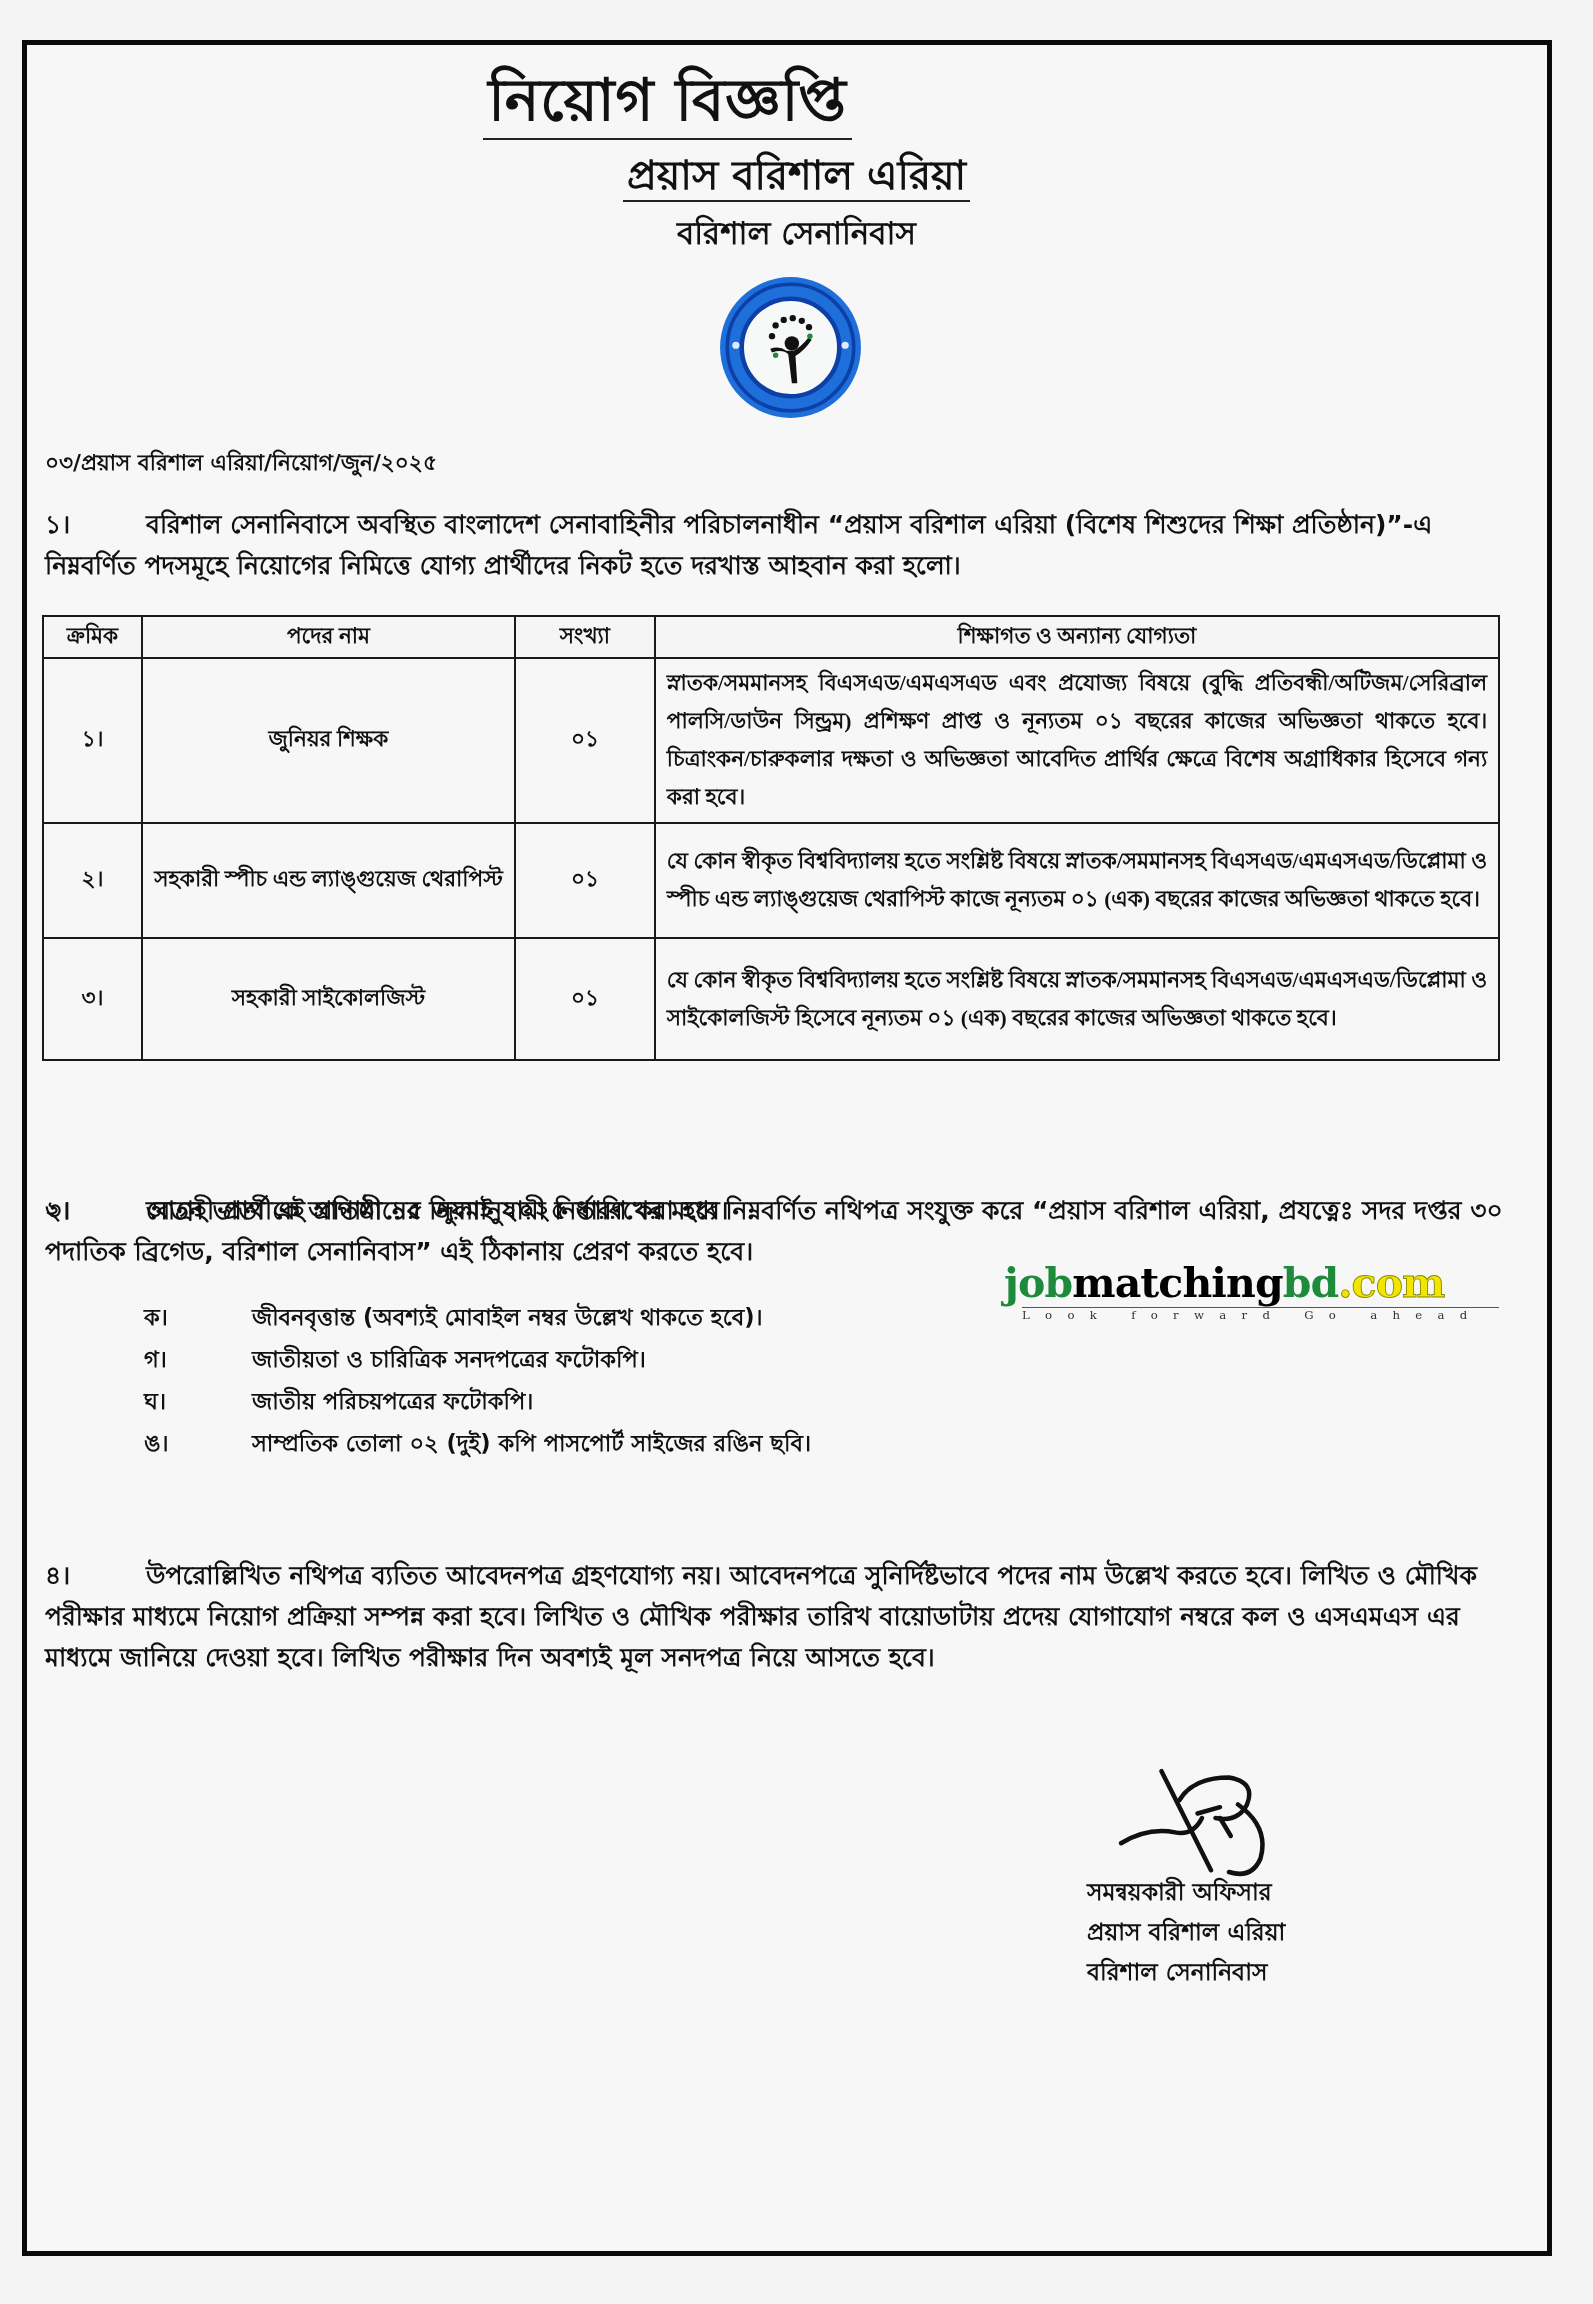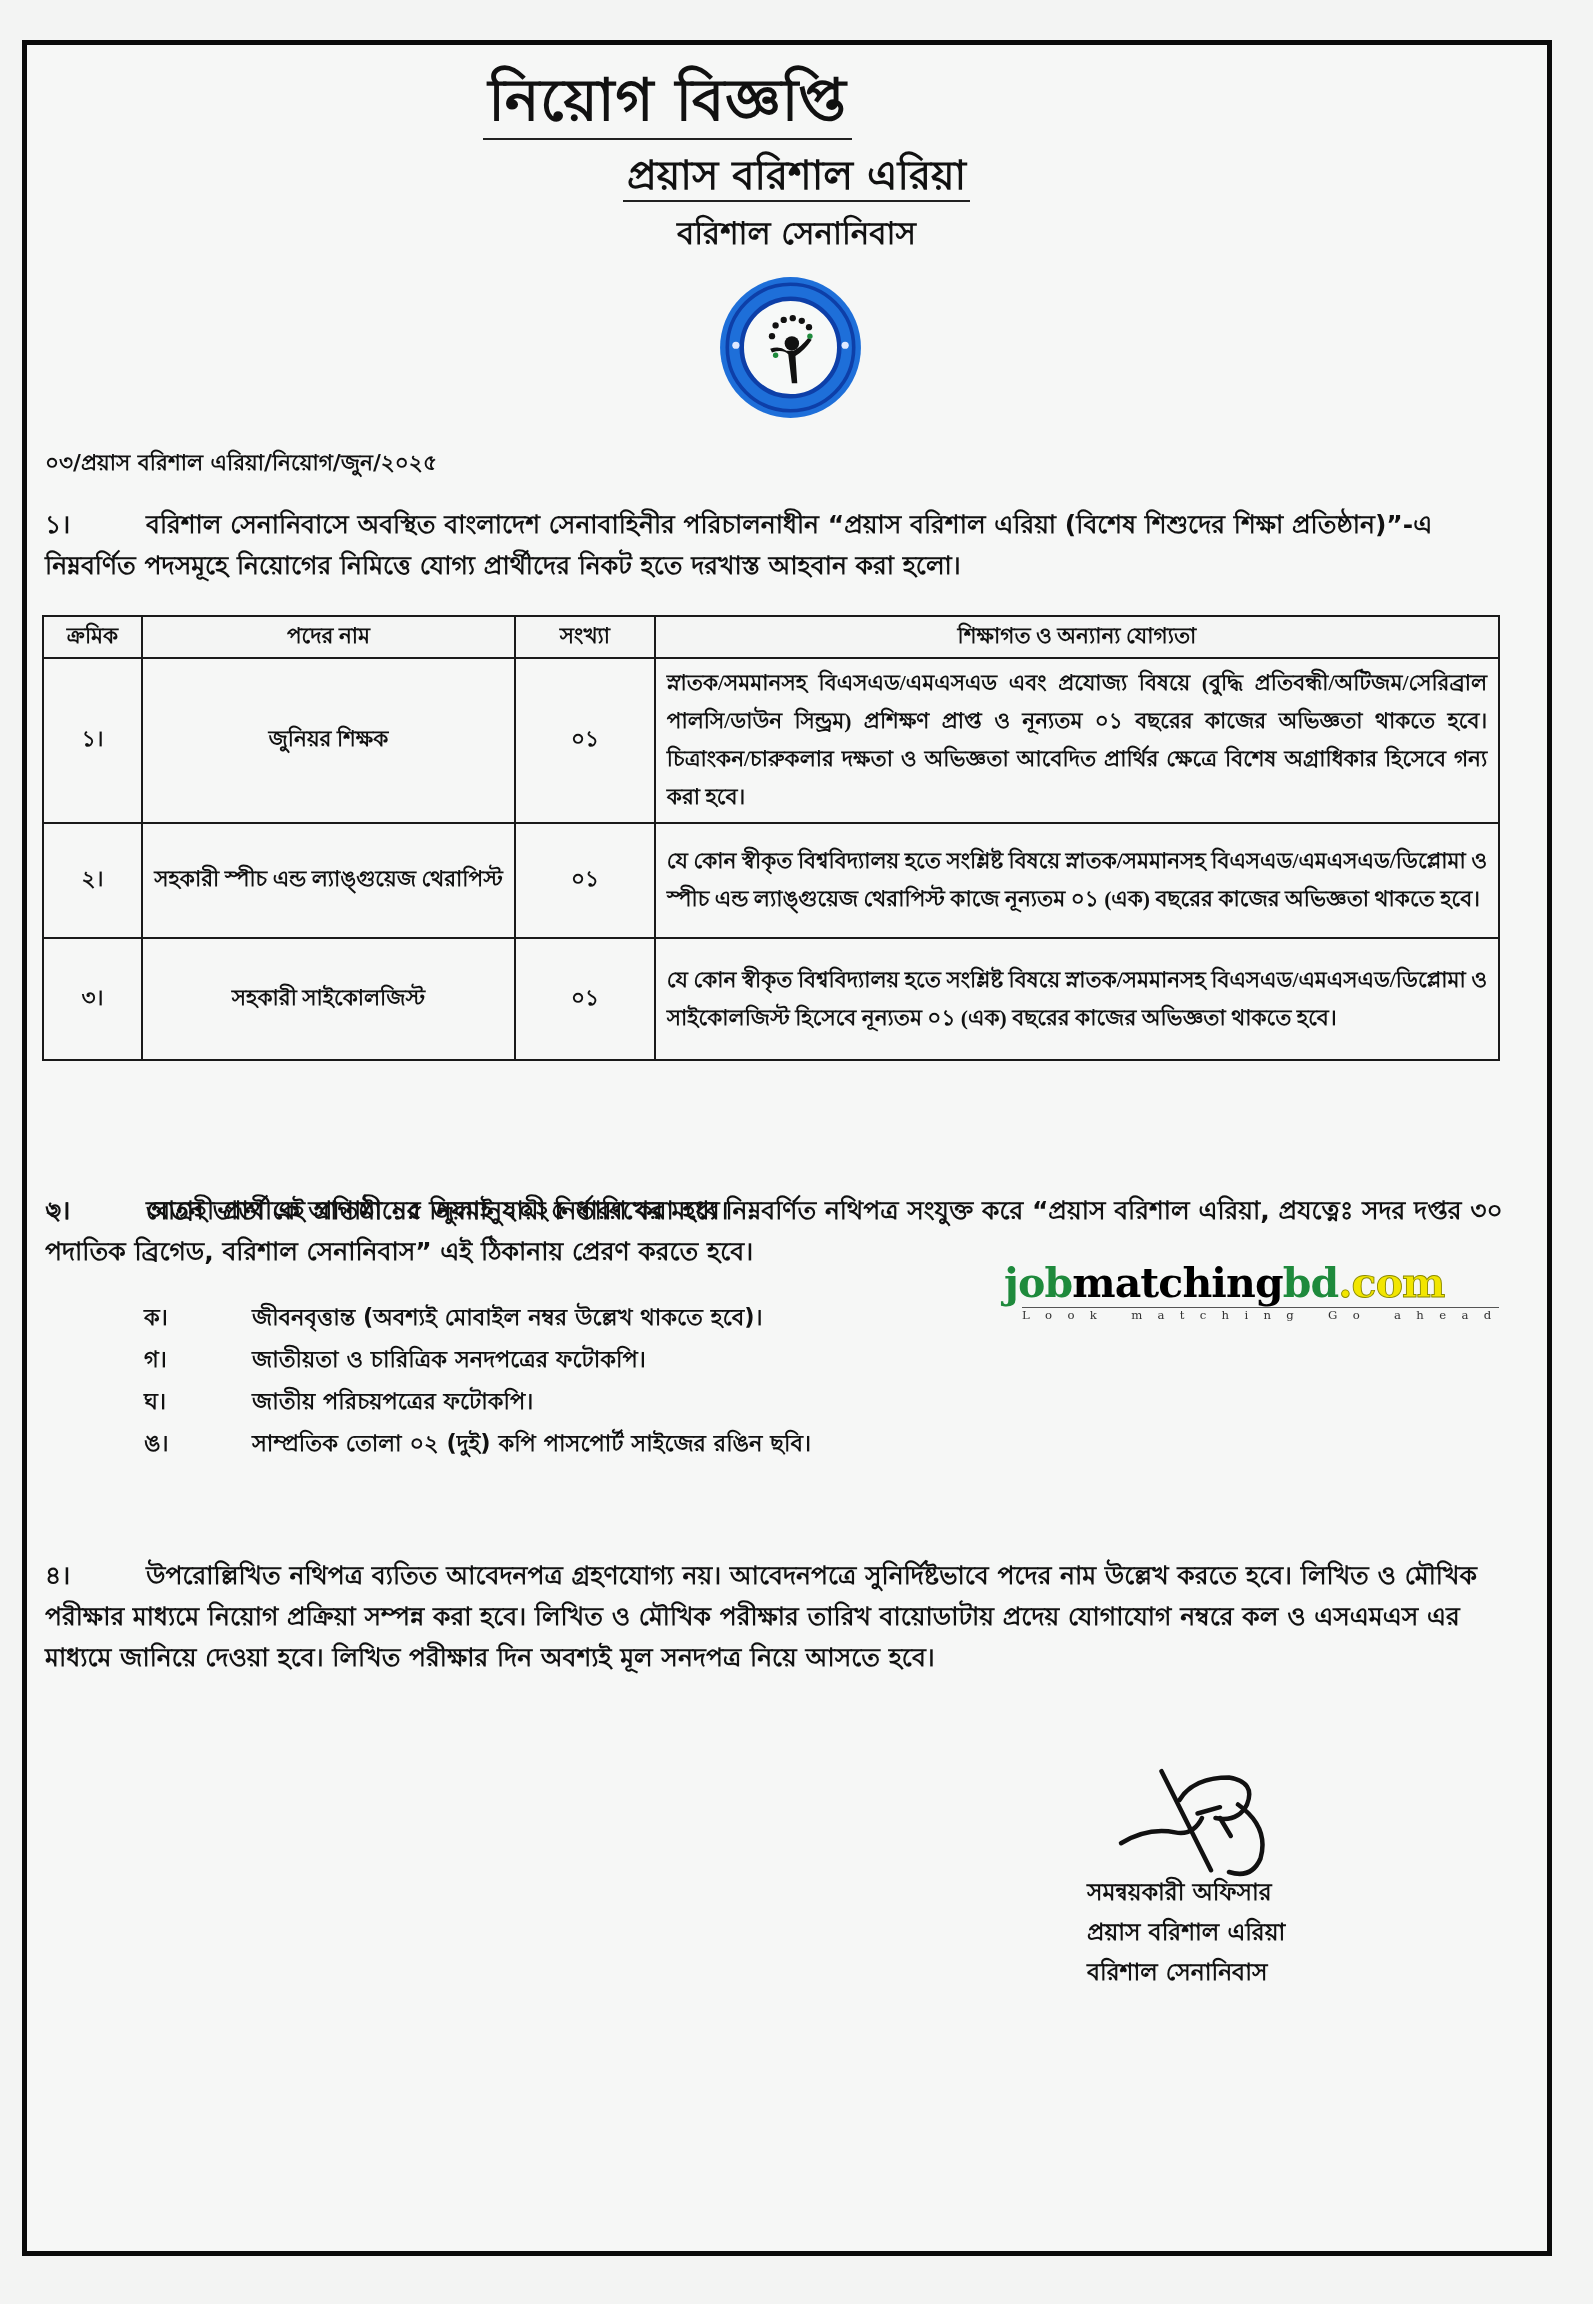--- a/index.html
+++ b/index.html
@@ -146,21 +146,21 @@
   <div class="row"><span class="k">গ।</span><span>জাতীয়তা ও চারিত্রিক সনদপত্রের ফটোকপি।</span></div>
   <div class="row"><span class="k">ঘ।</span><span>জাতীয় পরিচয়পত্রের ফটোকপি।</span></div>
   <div class="row"><span class="k">ঙ।</span><span>সাম্প্রতিক তোলা ০২ (দুই) কপি পাসপোর্ট সাইজের রঙিন ছবি।</span></div>
 </div>
 
 <div class="abs watermark">
   <div class="wm-text">
     <span style="color:#1e8a3c">job</span><span style="color:#000000">matching</span><span style="color:#1e8a3c">bd</span><span style="color:#f2e600; -webkit-text-stroke:0.9px #8a8a00;">.com</span>
   </div>
   <div class="wm-rule"></div>
-  <div class="wm-tag">Look matching Go ahead</div>
+  <div class="wm-tag">Look forward Go ahead</div>
 </div>
 
 <div class="abs para" style="top:1555px;">
   <span class="num">৪।</span><span>উপরোল্লিখিত নথিপত্র ব্যতিত আবেদনপত্র গ্রহণযোগ্য নয়। আবেদনপত্রে সুনির্দিষ্টভাবে পদের নাম উল্লেখ করতে হবে। লিখিত ও মৌখিক পরীক্ষার মাধ্যমে নিয়োগ প্রক্রিয়া সম্পন্ন করা হবে। লিখিত ও মৌখিক পরীক্ষার তারিখ বায়োডাটায় প্রদেয় যোগাযোগ নম্বরে কল ও এসএমএস এর মাধ্যমে জানিয়ে দেওয়া হবে। লিখিত পরীক্ষার দিন অবশ্যই মূল সনদপত্র নিয়ে আসতে হবে।</span>
 </div>
 
 <svg class="abs signature" viewBox="0 0 200 140">
   <path d="M55 8 L110 118" stroke="#111" stroke-width="5" fill="none" stroke-linecap="round"></path>
   <path d="M10 88 Q40 70 70 76 Q90 80 100 60" stroke="#111" stroke-width="5" fill="none" stroke-linecap="round"></path>
   <path d="M75 40 Q90 15 130 15 Q160 20 150 45 Q140 65 115 60" stroke="#111" stroke-width="5" fill="none" stroke-linecap="round"></path>

